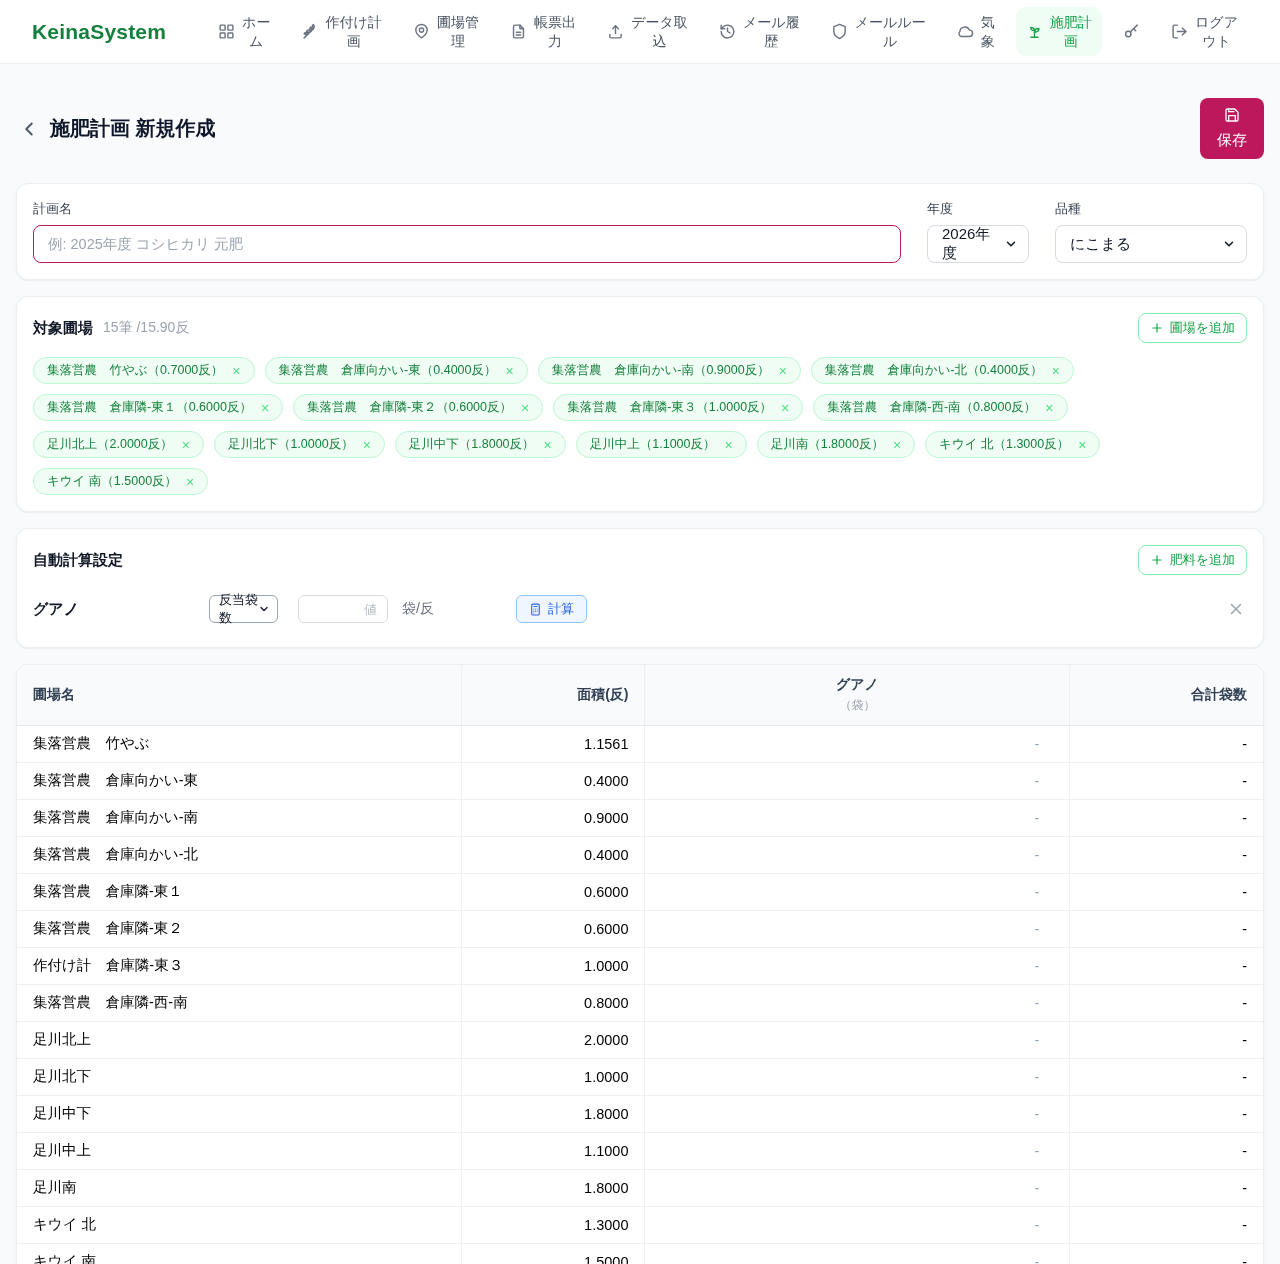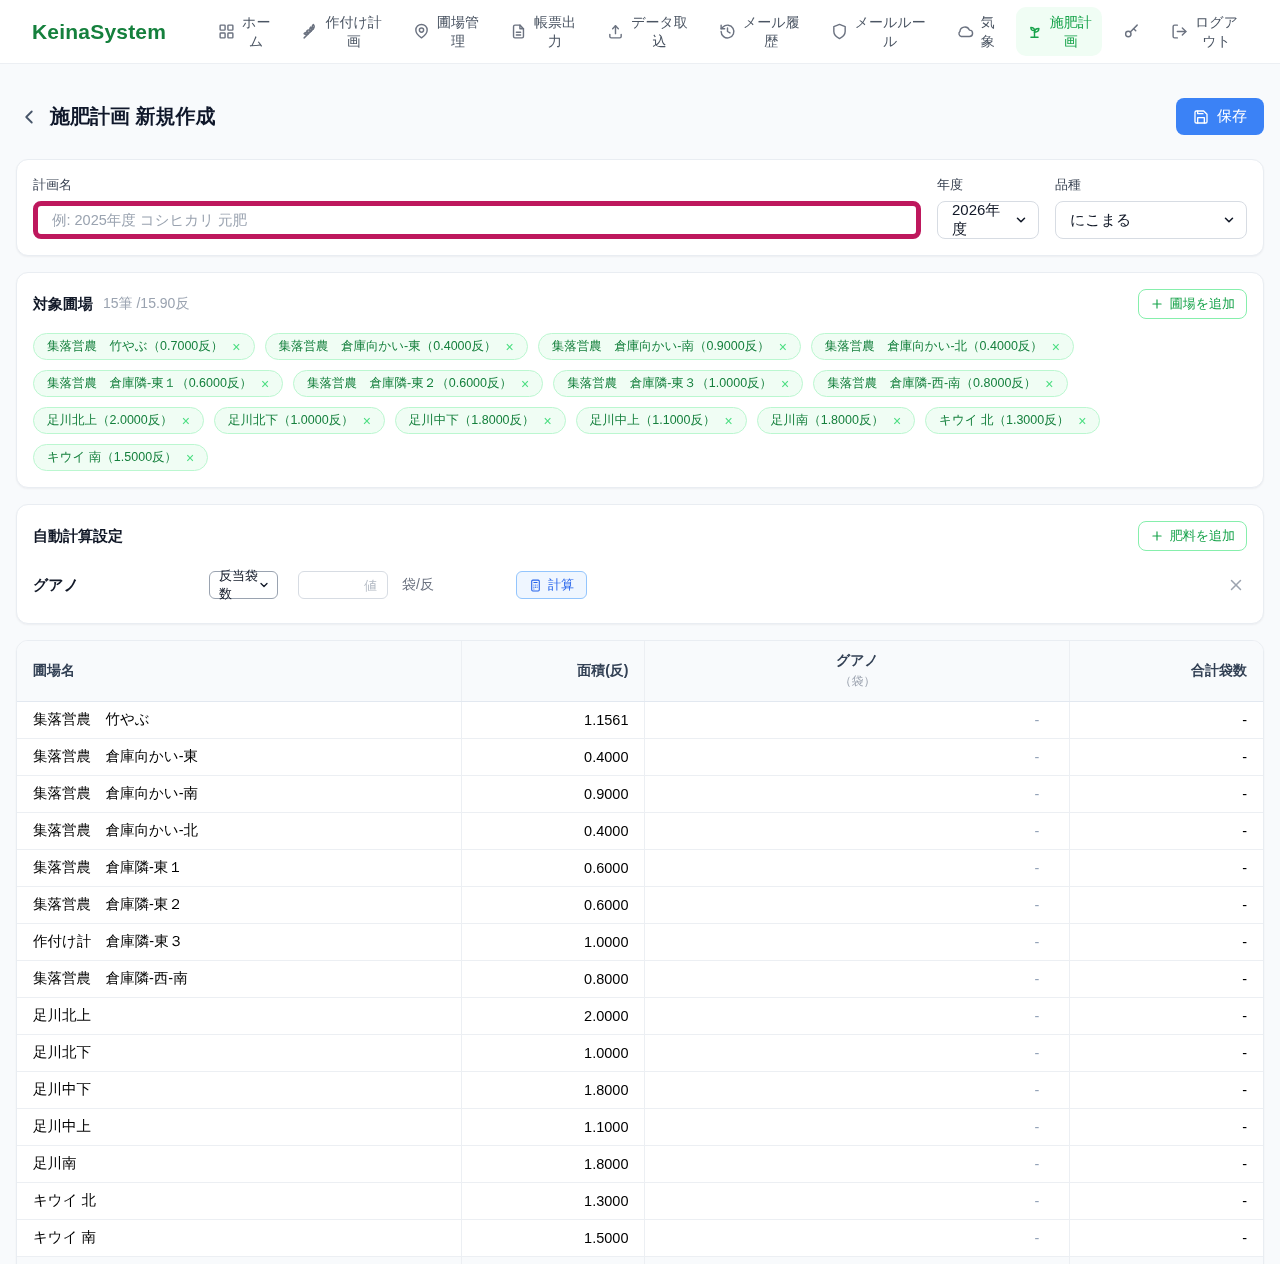--- a/index.html
+++ b/index.html
@@ -15,30 +15,30 @@
   .nav-item .nav-icon { display:flex; align-items:center; color:#6b7280; }
   .nav-item.active { background:#f0fdf4; color:#16a34a; }
   .nav-item.active .nav-icon { color:#16a34a; }
   svg { display:block; }
 
   
   .main { padding:0 16px 26px; }
   .page-head { display:flex; align-items:center; padding:34px 0 24px; }
   .back-btn { background:none; border:none; color:#475569; cursor:pointer; padding:2px; margin-right:8px; display:flex; }
   .page-title { font-size:20px; font-weight:700; color:#0f172a; }
-  .save-btn { margin-left:auto; display:flex; align-items:center; gap:8px; background:#3b82f6; color:#fff; border:none; border-radius:8px; padding:9px 17px; font-size:15px; font-weight:500; cursor:pointer; font-family:inherit; }
+  .save-btn { margin-left:auto; display:flex; align-items:center; gap:8px; background:#be185d; color:#fff; border:none; border-radius:8px; padding:9px 17px; font-size:15px; font-weight:500; cursor:pointer; font-family:inherit;flex-direction:column; }
 
   .card { background:#fff; border:1px solid #e9edf2; border-radius:12px; box-shadow:0 1px 2px rgba(16,24,40,.05); padding:16px; margin-bottom:16px; }
 
   
-  .form-row { display:flex; gap:16px; }
+  .form-row { display:flex; gap:26px; }
   .fgroup { display:flex; flex-direction:column; }
   .fgroup.grow { flex:1; }
   .flabel { font-size:13px; font-weight:500; color:#374151; margin-bottom:7px; }
-  .text-input { height:38px; border:5px solid #be185d; border-radius:8px; padding:0 14px; font-size:14.5px; font-family:inherit; color:#111827; background:#fff; width:100%; }
+  .text-input { height:38px; border:1px solid #be185d; border-radius:8px; padding:0 14px; font-size:14.5px; font-family:inherit; color:#111827; background:#fff; width:100%; }
   .text-input::placeholder { color:#9aa3b0; }
   .select { height:38px; border:1px solid #d7dce3; border-radius:8px; background:#fff; display:flex; align-items:center; justify-content:space-between; padding:0 10px 0 14px; font-size:15px; color:#111827; cursor:pointer; gap:8px; }
   .select .chev { color:#111827; }
   .w-year { width:102px; }
   .w-variety { width:192px; }
 
   
   .sec-head { display:flex; align-items:center; }
   .sec-title { font-size:15px; font-weight:700; color:#111827; }
   .sec-sub { font-size:14px; color:#9aa3b0; margin-left:10px; }

